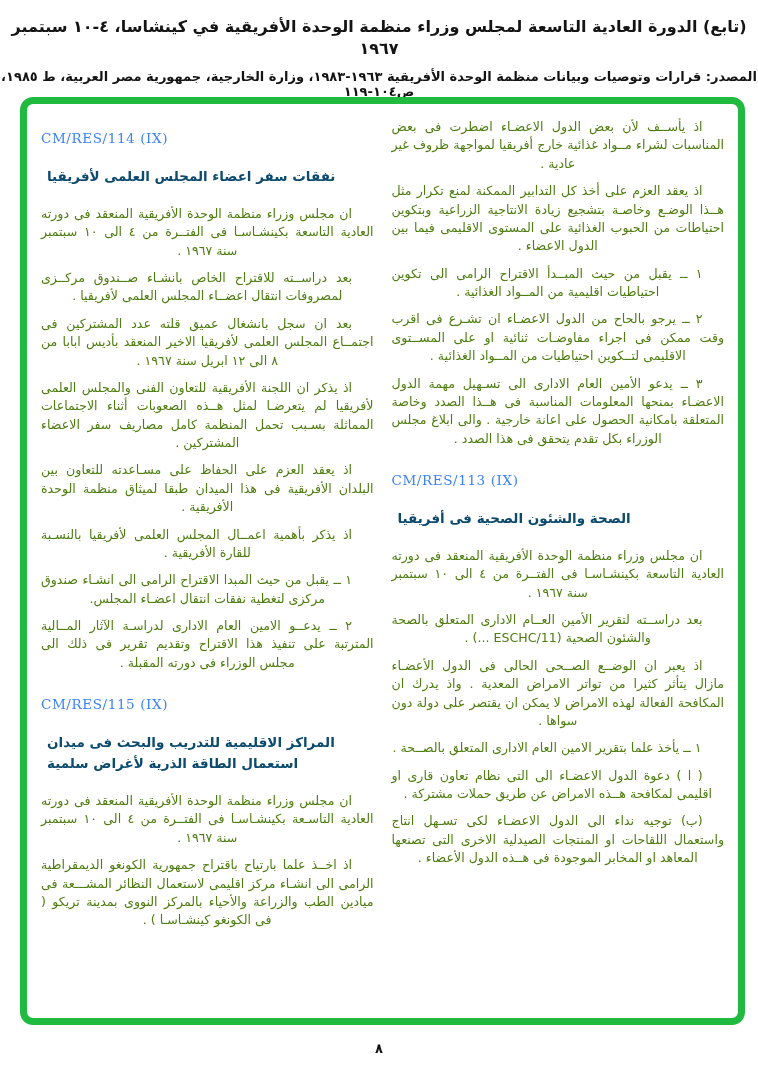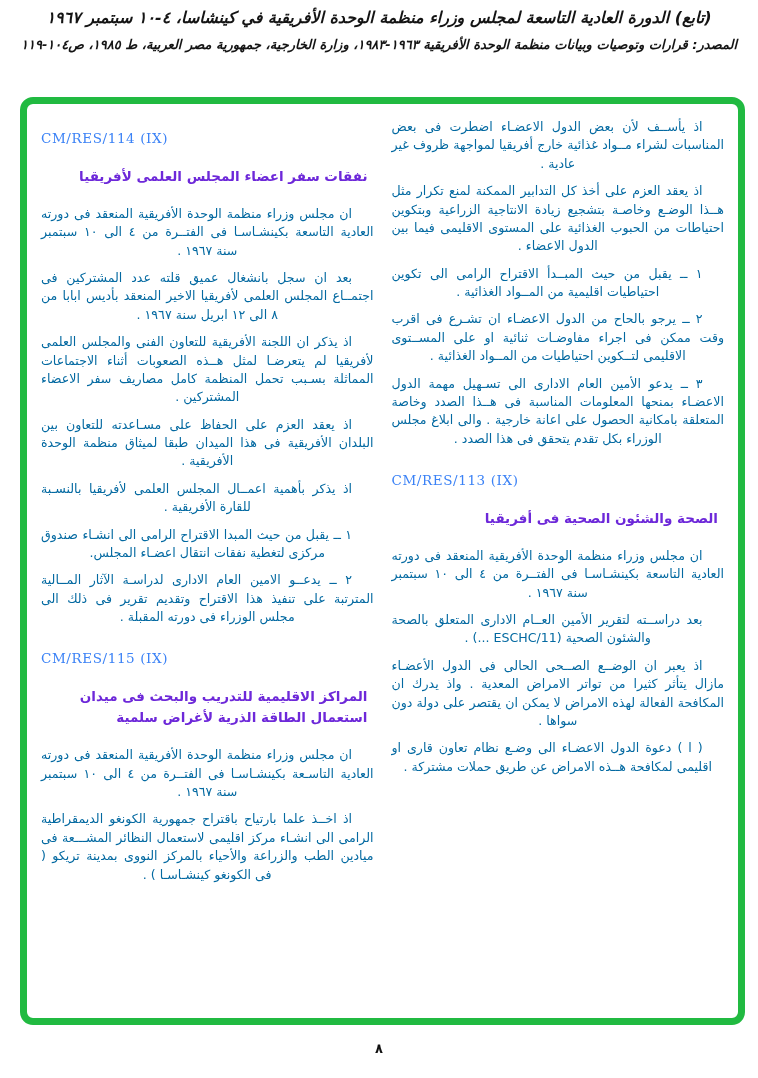--- a/index.html
+++ b/index.html
@@ -10,22 +10,21 @@
   body {
     width: 758px;
     height: 1078px;
     position: relative;
     overflow: hidden;
     font-family: "DejaVu Sans", sans-serif;
     color: #141414;
   }
   .page-header {
     text-align: center;
-    padding-top: 7px;
-    font-style: italic;
+    padding-top: 16px;
   }
   .header-title {
     font-size: 16px;
     font-weight: bold;
     line-height: 1.4;
   }
   .header-source {
     font-size: 13px;
     font-weight: bold;
     margin-top: 8px;
@@ -61,33 +60,33 @@
     letter-spacing: 0.6px;
     margin: 24px 0 20px;
     color: #3b82f6;
   }
   .section:first-child .res-code {
     margin-top: 12px;
   }
   .res-title {
     font-size: 13.5px;
     font-weight: bold;
-    text-align: right;
+    text-align: left;
     line-height: 1.55;
     margin: 0 6px 18px;
-    color: #6d28d9;
+    color: #0c4a6e;
   }
   .para {
     font-size: 12.6px;
     line-height: 1.46;
     text-align: justify;
     text-align-last: center;
     text-indent: 1.7em;
     margin: 0 0 9px;
-    color: #0369a1;
+    color: #4d7c0f;
   }
   .page-number {
     position: absolute;
     left: 0;
     right: 0;
     bottom: 22px;
     text-align: center;
     font-size: 13px;
     font-weight: bold;
     color: #111111;
@@ -114,30 +113,33 @@
             <p class="para">٣ ــ يدعو الأمين العام الادارى الى تسـهيل مهمة الدول الاعضـاء بمنحها المعلومات المناسبة فى هــذا الصدد وخاصة المتعلقة بامكانية الحصول على اعانة خارجية . والى ابلاغ مجلس الوزراء بكل تقدم يتحقق فى هذا الصدد .</p>
           </div>
   </div>
         <div class="section">
     <div class="res-code">CM/RES/113 (IX)</div>
     <div class="res-title">الصحة والشئون الصحية فى أفريقيا</div>
     <div class="section-body">
             <p class="para">ان مجلس وزراء منظمة الوحدة الأفريقية المنعقد فى دورته العادية التاسعة بكينشـاسـا فى الفتــرة من ٤ الى ١٠ سبتمبر سنة ١٩٦٧ .</p>
             <p class="para">بعد دراســته لتقرير الأمين العــام الادارى المتعلق بالصحة والشئون الصحية (ESCHC/11 ...) .</p>
             <p class="para">اذ يعبر ان الوضــع الصــحى الحالى فى الدول الأعضـاء مازال يتأثر كثيرا من تواتر الامراض المعدية . واذ يدرك ان المكافحة الفعالة لهذه الامراض لا يمكن ان يقتصر على دولة دون سواها .</p>
-            <p class="para">( ا ) دعوة الدول الاعضـاء الى وضـع نظام تعاون قارى او اقليمى لمكافحة هــذه الامراض عن طريق حملات مشتركة .</p>
+            <p class="para">١ ــ يأخذ علما بتقرير الامين العام الادارى المتعلق بالصــحة .</p>
+            <p class="para">( ا ) دعوة الدول الاعضـاء الى التى نظام تعاون قارى او اقليمى لمكافحة هــذه الامراض عن طريق حملات مشتركة .</p>
+            <p class="para">(ب) توجيه نداء الى الدول الاعضـاء لكى تسـهل انتاج واستعمال اللقاحات او المنتجات الصيدلية الاخرى التى تصنعها المعاهد او المخابر الموجودة فى هــذه الدول الأعضاء .</p>
           </div>
   </div>
       </div>
     <div class="column">
         <div class="section">
     <div class="res-code">CM/RES/114 (IX)</div>
     <div class="res-title">نفقات سفر اعضاء المجلس العلمى لأفريقيا</div>
     <div class="section-body">
             <p class="para">ان مجلس وزراء منظمة الوحدة الأفريقية المنعقد فى دورته العادية التاسعة بكينشـاسـا فى الفتــرة من ٤ الى ١٠ سبتمبر سنة ١٩٦٧ .</p>
+            <p class="para">بعد دراســته للاقتراح الخاص بانشـاء صــندوق مركــزى لمصروفات انتقال اعضــاء المجلس العلمى لأفريقيا .</p>
             <p class="para">بعد ان سجل بانشغال عميق قلته عدد المشتركين فى اجتمــاع المجلس العلمى لأفريقيا الاخير المنعقد بأديس ابابا من ٨ الى ١٢ ابريل سنة ١٩٦٧ .</p>
             <p class="para">اذ يذكر ان اللجنة الأفريقية للتعاون الفنى والمجلس العلمى لأفريقيا لم يتعرضـا لمثل هــذه الصعوبات أثناء الاجتماعات المماثلة بسـبب تحمل المنظمة كامل مصاريف سفر الاعضاء المشتركين .</p>
             <p class="para">اذ يعقد العزم على الحفاظ على مسـاعدته للتعاون بين البلدان الأفريقية فى هذا الميدان طبقا لميثاق منظمة الوحدة الأفريقية .</p>
             <p class="para">اذ يذكر بأهمية اعمــال المجلس العلمى لأفريقيا بالنسـبة للقارة الأفريقية .</p>
             <p class="para">١ ــ يقبل من حيث المبدا الاقتراح الرامى الى انشـاء صندوق مركزى لتغطية نفقات انتقال اعضـاء المجلس.</p>
             <p class="para">٢ ــ يدعــو الامين العام الادارى لدراسـة الآثار المــالية المترتبة على تنفيذ هذا الاقتراح وتقديم تقرير فى ذلك الى مجلس الوزراء فى دورته المقبلة .</p>
           </div>
   </div>
         <div class="section">
     <div class="res-code">CM/RES/115 (IX)</div>

